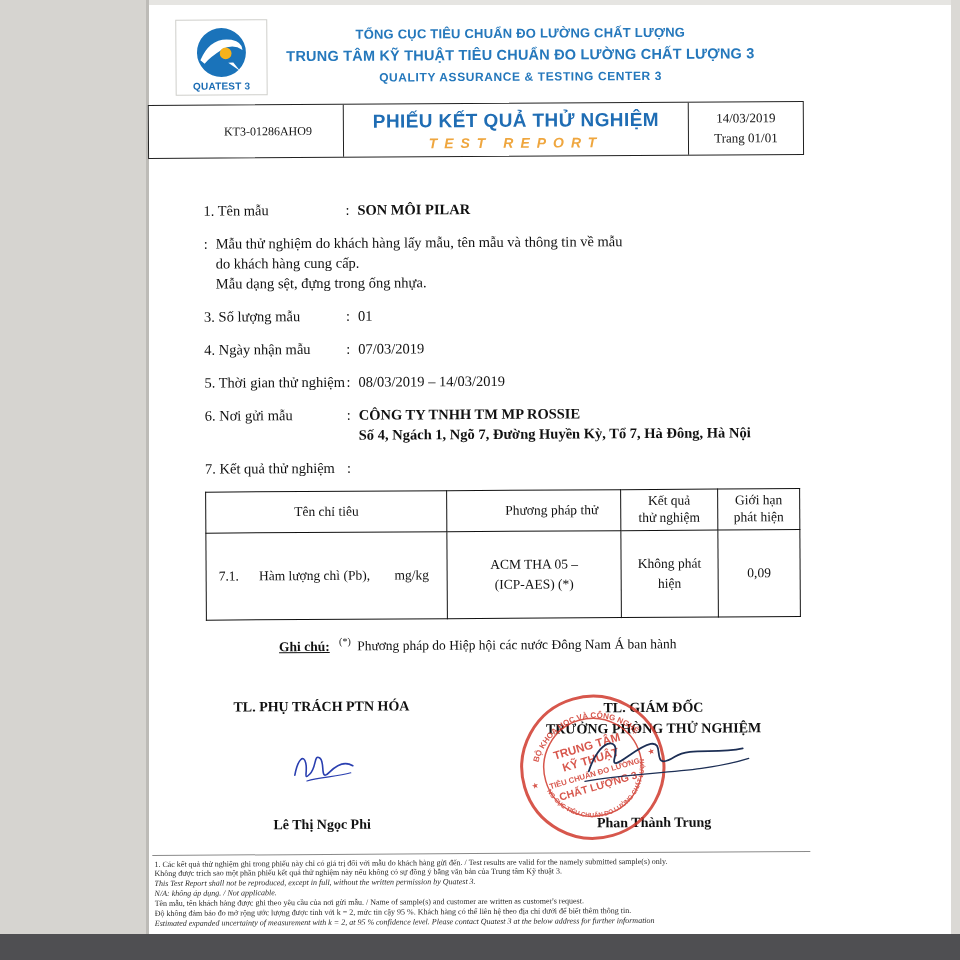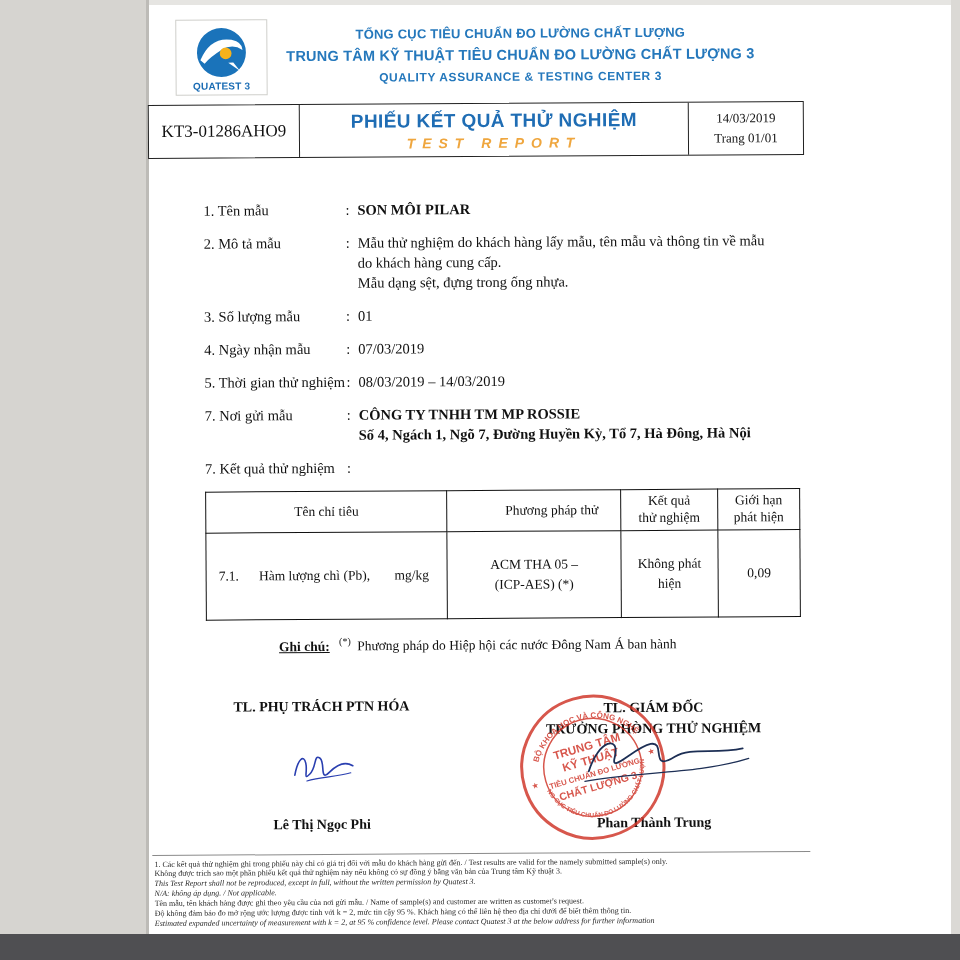--- a/index.html
+++ b/index.html
@@ -25,21 +25,21 @@
   .logo-box{width:86px;flex-shrink:0;border:1px solid #cfcfcb;text-align:center;padding:5px 2px 3px;margin-left:28px;background:#fff;}
   .logo-box svg{width:54px;height:54px;display:block;margin:0 auto;}
   .logo-text{color:#1a6cb4;font-weight:bold;font-size:10px;font-family:"Liberation Sans",sans-serif;letter-spacing:.2px;margin-top:1px;}
   .org-block{flex:1;text-align:center;color:#2578bc;font-family:"Liberation Sans",sans-serif;padding-top:8px;padding-right:30px;}
   .org-l1{font-size:13px;font-weight:bold;letter-spacing:.2px;}
   .org-l2{font-size:14.5px;font-weight:bold;margin-top:6px;letter-spacing:.2px;}
   .org-l3{font-size:12px;font-weight:bold;margin-top:7px;letter-spacing:.6px;}
 
   
   .title-row{display:flex;border:1.5px solid #222;margin-top:9px;background:#fff;}
-  .cell-code{width:150px;flex-shrink:0;display:flex;align-items:center;justify-content:center;font-size:17px;border-right:1.5px solid #222;}
+  .cell-code{width:150px;flex-shrink:0;display:flex;align-items:center;justify-content:center;font-size:12px;border-right:1.5px solid #222;padding-left:44px;}
   .cell-title{flex:1;text-align:center;padding:6px 0 5px;border-right:1.5px solid #222;}
   .cell-title-vi{color:#1f6db4;font-weight:bold;font-size:19px;font-family:"Liberation Sans",sans-serif;letter-spacing:.4px;}
   .cell-title-en{color:#efa63e;font-weight:bold;font-style:italic;font-size:14px;letter-spacing:7px;margin-top:3px;font-family:"Liberation Sans",sans-serif;}
   .cell-date{width:114px;flex-shrink:0;font-size:13px;display:flex;flex-direction:column;justify-content:center;align-items:center;line-height:1.55;}
 
   
   .items{margin:42px 6px 0 55px;}
   .item{display:flex;margin-bottom:13px;font-size:14.5px;line-height:1.38;}
   .item-label{width:142px;flex-shrink:0;}
   .item-colon{width:12px;flex-shrink:0;}
@@ -118,21 +118,20 @@
 
   <div class="items">
 
     <div class="item">
       <div class="item-label">1. Tên mẫu</div>
       <div class="item-colon">:</div>
       <div class="item-value bold">SON MÔI PILAR</div>
     </div>
 
     <div class="item">
-      <div class="item-label">2. Mô tả mẫu</div>
       <div class="item-colon">:</div>
       <div class="item-value">
         <div>Mẫu thử nghiệm do khách hàng lấy mẫu, tên mẫu và thông tin về mẫu</div>
         <div>do khách hàng cung cấp.</div>
         <div>Mẫu dạng sệt, đựng trong ống nhựa.</div>
       </div>
     </div>
 
     <div class="item">
       <div class="item-label">3. Số lượng mẫu</div>
@@ -146,21 +145,21 @@
       <div class="item-value">07/03/2019</div>
     </div>
 
     <div class="item">
       <div class="item-label">5. Thời gian thử nghiệm</div>
       <div class="item-colon">:</div>
       <div class="item-value">08/03/2019 – 14/03/2019</div>
     </div>
 
     <div class="item">
-      <div class="item-label">7. Nơi gửi mẫu</div>
+      <div class="item-label">6. Nơi gửi mẫu</div>
       <div class="item-colon">:</div>
       <div class="item-value bold">
         <div>CÔNG TY TNHH  TM MP ROSSIE</div>
         <div>Số 4, Ngách 1, Ngõ 7, Đường Huyền Kỳ, Tổ 7, Hà Đông, Hà Nội</div>
       </div>
     </div>
 
     <div class="item">
       <div class="item-label">7. Kết quả thử nghiệm</div>
       <div class="item-colon">:</div>

